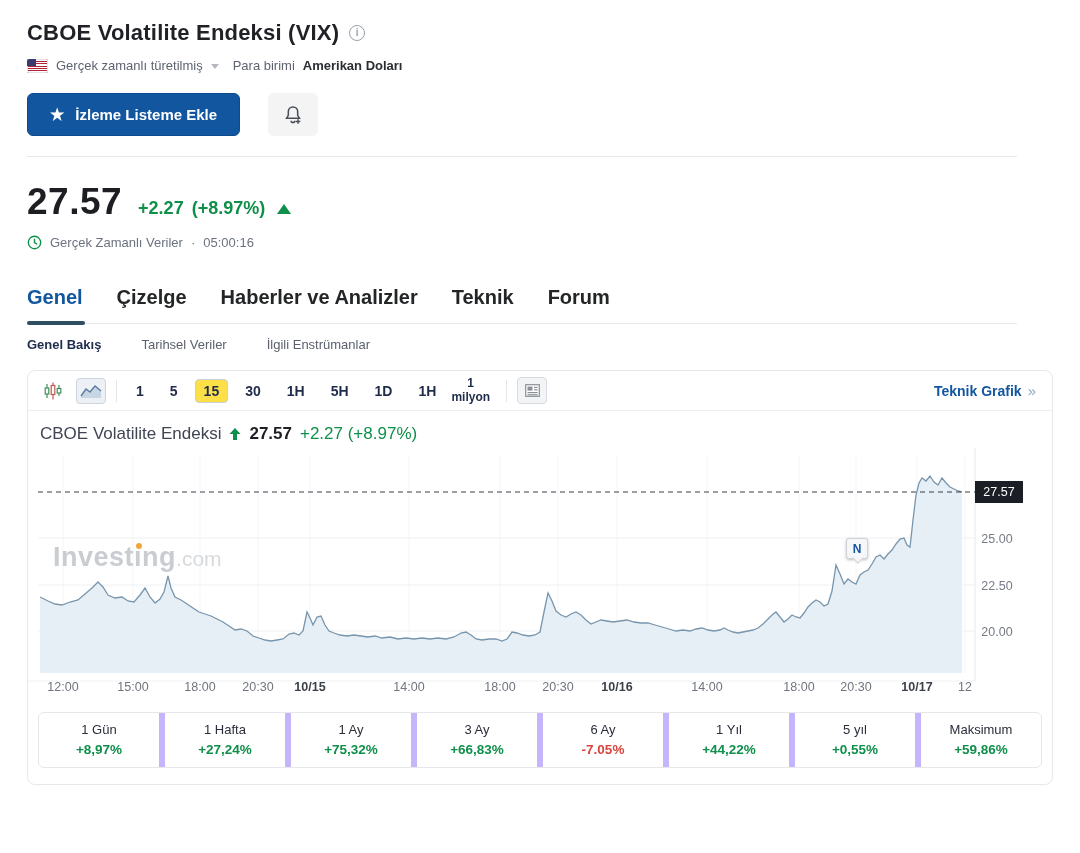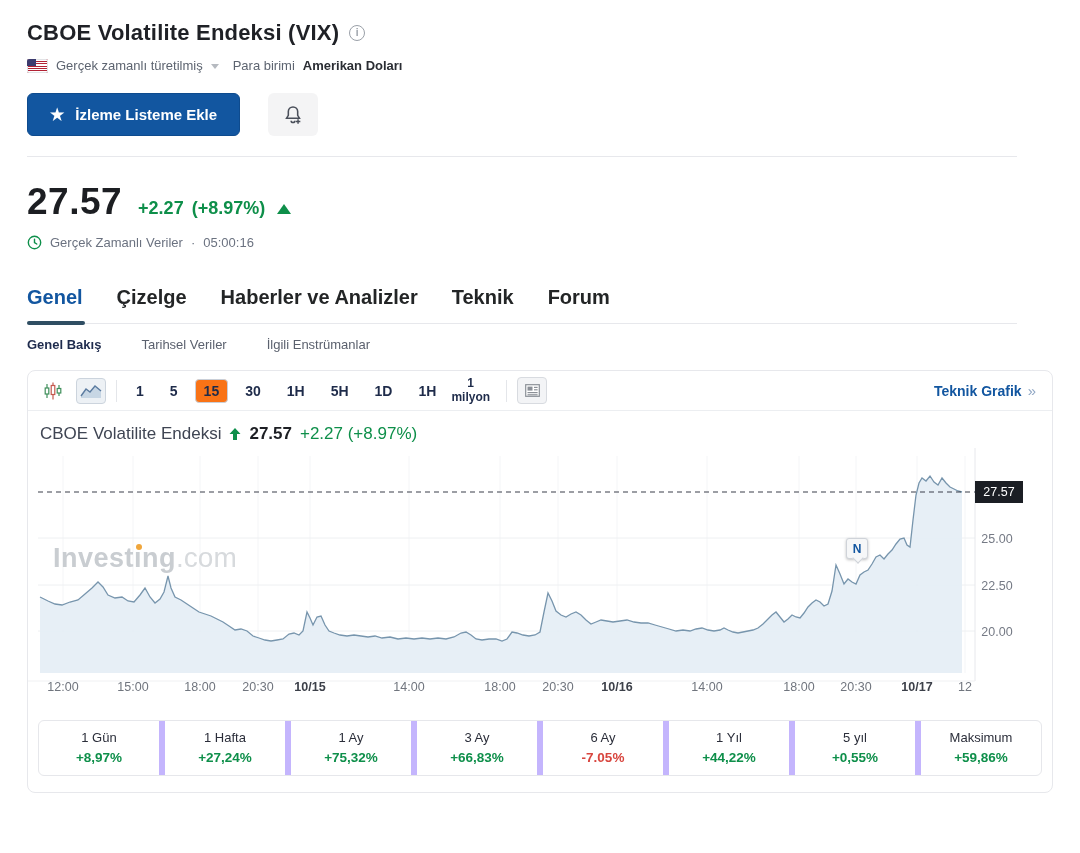--- a/index.html
+++ b/index.html
@@ -52,51 +52,51 @@
 
   
   .card { margin-top:6px; border:1px solid #e7e8ec; border-radius:8px; width:1026px; background:#fff; }
   .toolbar { display:flex; align-items:center; height:40px; padding:0 10px; border-bottom:1px solid #eceef1; }
   .tool-icon-btn { display:flex; align-items:center; justify-content:center; width:30px; height:26px;
     border-radius:4px; border:1px solid transparent; cursor:pointer; background:transparent; }
   .tool-icon-btn.selected { background:#edf1f5; border-color:#ccd4dd; }
   .tb-sep { width:1px; height:22px; background:#e4e6ea; margin:0 10px; }
   .tf-btn { font-size:14px; font-weight:700; color:#1e2b4a; padding:3px 8px; border-radius:4px;
     border:1px solid transparent; cursor:pointer; background:transparent; }
-  .tf-btn.selected { background:#f97316; border-color:#c9cfd8; }
+  .tf-btn.selected { background:#fde047; border-color:#c9cfd8; }
   .tf-vol { font-size:12px; font-weight:700; color:#1e2b4a; line-height:1.15; text-align:center;
     padding:0 6px; cursor:pointer; }
   .news-btn { width:30px; height:27px; background:#f3f4f6; border:1px solid #d8dbe0; border-radius:4px;
     display:flex; align-items:center; justify-content:center; cursor:pointer; }
   .tech-link { margin-left:auto; font-size:14px; font-weight:700; color:#1256a0; cursor:pointer;
     display:flex; align-items:center; gap:6px; padding-right:6px; }
   .tech-chev { color:#8fa6c4; font-size:15px; font-weight:400; }
 
   .chart-title-row { display:flex; align-items:center; gap:8px; padding:13px 12px 4px 12px; font-size:17px; }
   .ct-name { color:#3f4553; }
   .ct-price { font-weight:700; color:#1d1f24; }
   .ct-change { color:#0e8f4a; font-weight:400; }
 
   .chart-wrap { position:relative; width:1024px; height:252px; }
   .chart-wrap svg { position:absolute; left:0; top:0; }
   .watermark { position:absolute; left:25px; top:94px; user-select:none; white-space:nowrap; }
   .wm-main { font-size:27px; font-weight:700; color:#c9cdd1; letter-spacing:.5px; }
   .wm-i { position:relative; }
   .wm-dot { position:absolute; left:2px; top:1px; width:6px; height:6px; border-radius:50%; background:#f0a63c; }
-  .wm-com { font-size:28px; color:#d7dadd; }
+  .wm-com { font-size:21px; color:#d7dadd; }
   .last-badge { position:absolute; left:947px; top:33px; width:48px; height:22px; background:#1b1e24;
     color:#fff; font-size:12.5px; display:flex; align-items:center; justify-content:center; }
   .news-marker { position:absolute; left:818px; top:90px; width:22px; height:21px; background:#f6f7f8;
     border:1px solid #cfd3d9; border-radius:3px; box-shadow:0 1px 3px rgba(0,0,0,.25);
     color:#1256a0; font-size:12px; font-weight:700; display:flex; align-items:center; justify-content:center; cursor:pointer; }
   .news-marker::after { content:""; position:absolute; left:7px; bottom:-4px; width:7px; height:7px;
     background:#f6f7f8; border-right:1px solid #cfd3d9; border-bottom:1px solid #cfd3d9; transform:rotate(45deg); }
 
   
-  .perf { display:flex; margin:20px 10px 16px 10px; border:1px solid #e6e7eb; border-radius:6px; overflow:hidden; }
+  .perf { display:flex; margin:12px 10px 16px 10px; border:1px solid #e6e7eb; border-radius:6px; overflow:hidden; }
   .perf-cell { flex:1; text-align:center; padding:9px 0 10px 0; cursor:pointer; }
   .perf-cell + .perf-cell { border-left:6px solid #c4b5fd; }
   .perf-label { font-size:13px; color:#2b2e3a; margin-bottom:5px; }
   .perf-value { font-size:13.5px; font-weight:700; }
   .perf-value.up { color:#0e8f4a; }
   .perf-value.down { color:#d8453e; }
 </style>
 </head>
 <body>
 

